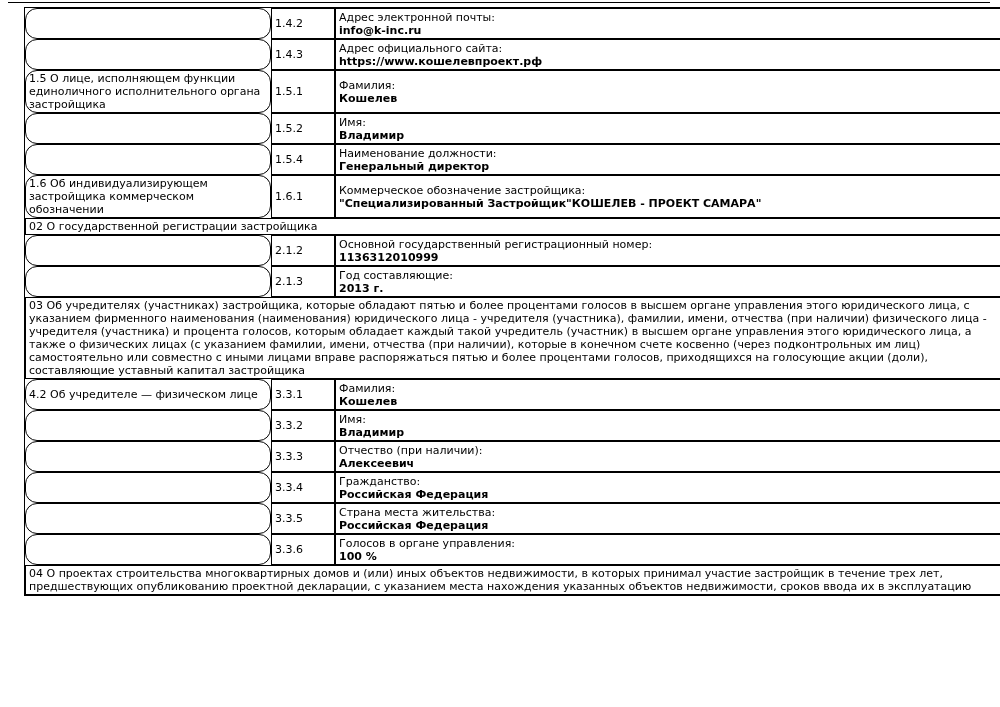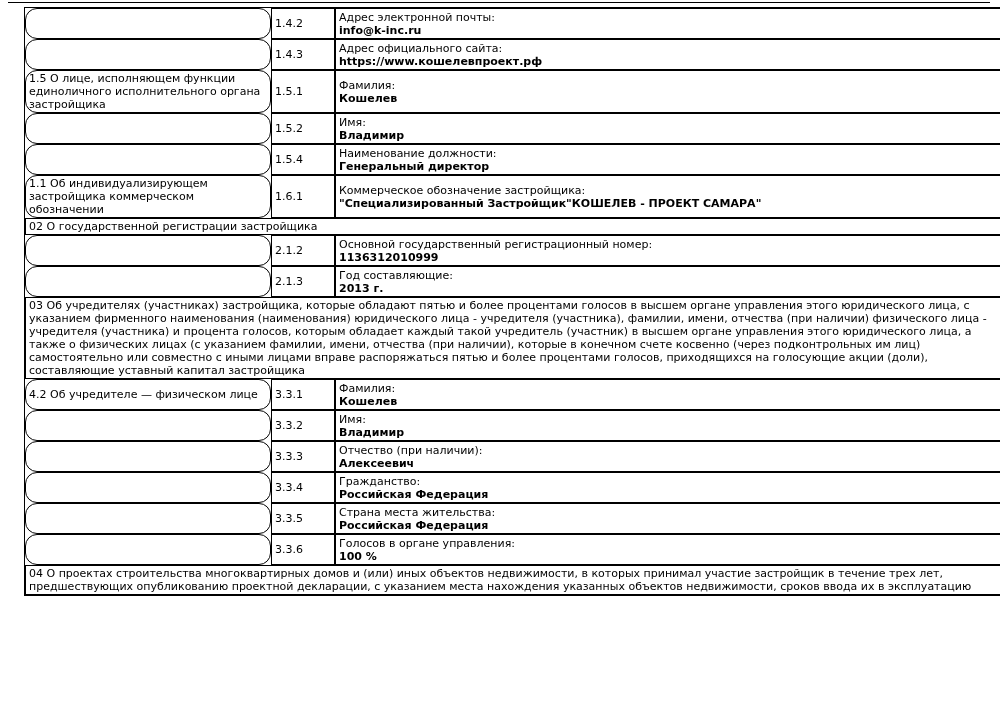--- a/index.html
+++ b/index.html
@@ -90,21 +90,21 @@
       </tr>
       <tr class="item-row">
         <td class="left-cell"></td>
         <td class="num-cell">1.5.4</td>
         <td class="value-cell">
           <div class="field-label">Наименование должности:</div>
           <div class="field-value">Генеральный директор</div>
         </td>
       </tr>
       <tr class="item-row">
-        <td class="left-cell">1.1 Об индивидуализирующем застройщика коммерческом обозначении</td>
+        <td class="left-cell">1.6 Об индивидуализирующем застройщика коммерческом обозначении</td>
         <td class="num-cell">1.6.1</td>
         <td class="value-cell">
           <div class="field-label">Коммерческое обозначение застройщика:</div>
           <div class="field-value">"Специализированный Застройщик"КОШЕЛЕВ - ПРОЕКТ САМАРА"</div>
         </td>
       </tr>
       <tr>
         <td class="section-cell" colspan="3">02 О государственной регистрации застройщика</td>
       </tr>
       <tr class="item-row">

